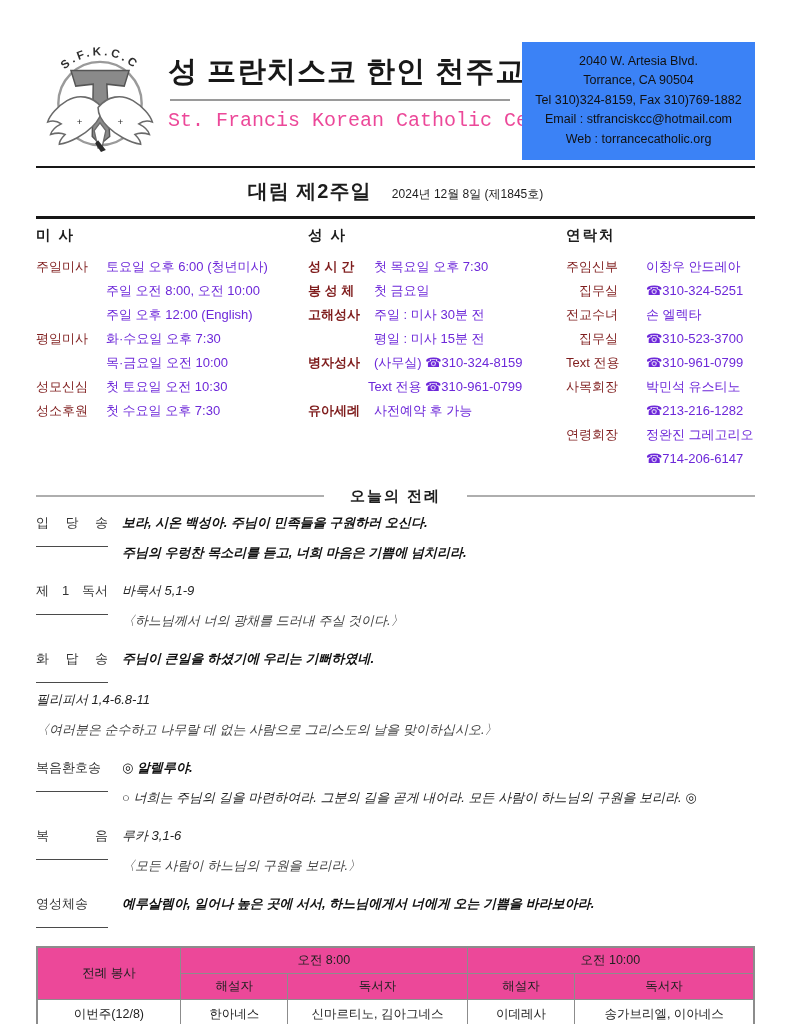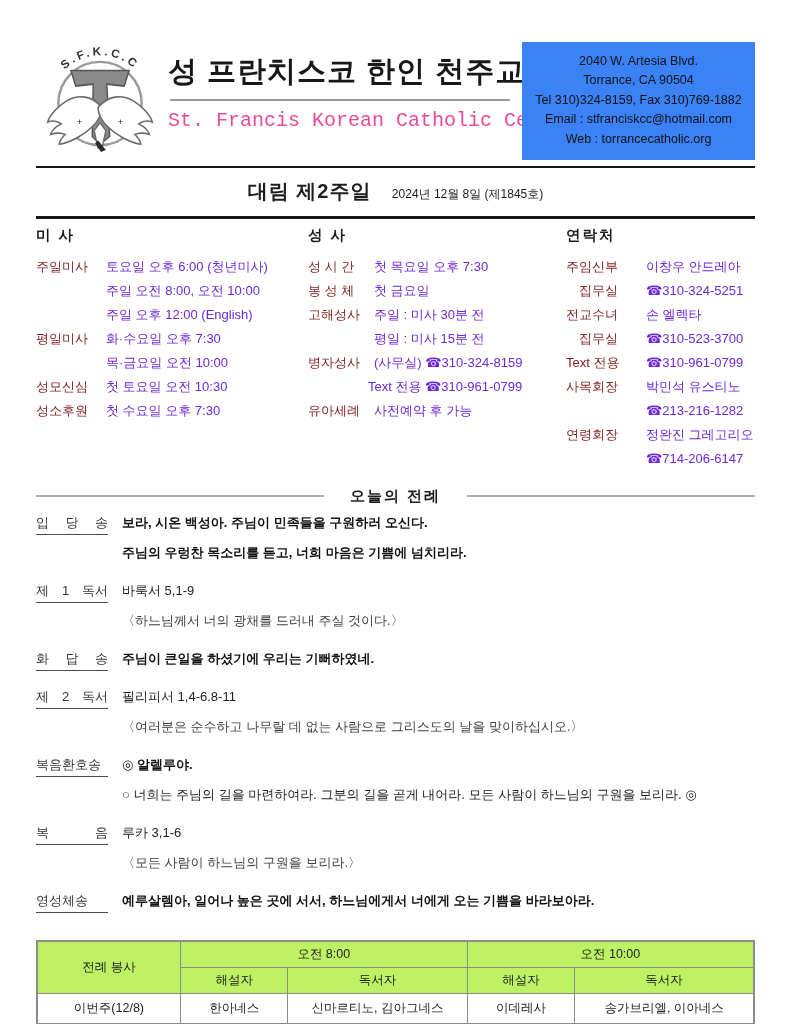--- a/index.html
+++ b/index.html
@@ -33,50 +33,50 @@
   
   .info { display:flex; padding-top:7px; }
   .col { font-size:13px; }
   .col h3 { font-size:14.5px; font-weight:bold; letter-spacing:2px; margin-bottom:14px; }
   .col-mass { width:272px; }
   .col-sacr { width:258px; }
   .col-cont { flex:1; }
   .irow { display:flex; margin-bottom:9px; line-height:15px; }
   .irow .lbl { flex:0 0 auto; color:#7f1d1d; }
   .col-mass .lbl { width:70px; }
-  .col-sacr .lbl { width:66px; white-space:pre; }
+  .col-sacr .lbl { width:66px; white-space:pre;font-weight:bold; }
   .col-cont .lbl { width:80px; }
   .irow .val { color:#6d28d9; white-space:nowrap; }
   .lbl-indent { padding-left:13px; }
   .gap { margin-top:5px; }
 
   
   .lit-divider { display:flex; align-items:center; margin-top:12px; margin-bottom:8px; }
   .lit-divider .line { flex:1; border-top:2px solid #aeaeae; }
   .lit-divider .cap { flex:0 0 auto; padding:0 26px; font-size:15px; font-weight:bold; letter-spacing:2px; }
   .lit-item { display:flex; margin-bottom:8px; font-size:13px; }
   .lit-label-cell { flex:0 0 86px; }
   .lit-label {
     display:inline-block; min-width:72px; border-bottom:1px solid #4a4a4a;
-    padding-bottom:2px; color:#333;
+    padding-bottom:14px; color:#333;
     text-align:justify; text-align-last:justify; white-space:pre-wrap;
   }
   .lit-lines { flex:1; }
-  .lit-line { line-height:18px; margin-bottom:12px; color:#222; }
+  .lit-line { line-height:18px; margin-bottom:12px; color:#222;font-style:italic; }
   .b { font-weight:bold; color:#111; }
   .dim { color:#3f3f3f; }
 
   
   .schedule { width:100%; border-collapse:collapse; margin-top:18px; font-size:12.5px; }
   .schedule th, .schedule td {
     border:1px solid #8c8c8c; text-align:center; vertical-align:middle;
     font-weight:normal; color:#222;
   }
   .schedule { border:2px solid #8c8c8c; }
-  .schedule thead th { background:#bef264; padding:4px 2px; }
+  .schedule thead th { background:#ec4899; padding:4px 2px; }
   .schedule tbody td { background:#fff; padding:6px 2px; }
 
   
   .logo text { fill:#2f2f2f; }
 </style>
 </head>
 <body>
 
 <div class="header">
   <svg class="logo" viewBox="0 0 128 130" aria-hidden="true">
@@ -253,21 +253,20 @@
       <div class="lit-line dim">〈하느님께서 너의 광채를 드러내 주실 것이다.〉</div>
     </div>
   </div>
   <div class="lit-item">
     <div class="lit-label-cell"><span class="lit-label">화 답 송</span></div>
     <div class="lit-lines">
       <div class="lit-line b">주님이 큰일을 하셨기에 우리는 기뻐하였네.</div>
     </div>
   </div>
   <div class="lit-item">
-    <div class="lit-label-cell"><span class="lit-label">제 2 독서</span></div>
     <div class="lit-lines">
       <div class="lit-line">필리피서 1,4-6.8-11</div>
       <div class="lit-line dim">〈여러분은 순수하고 나무랄 데 없는 사람으로 그리스도의 날을 맞이하십시오.〉</div>
     </div>
   </div>
   <div class="lit-item">
     <div class="lit-label-cell"><span class="lit-label">복음환호송</span></div>
     <div class="lit-lines">
       <div class="lit-line b">◎ 알렐루야.</div>
       <div class="lit-line">○ 너희는 주님의 길을 마련하여라. 그분의 길을 곧게 내어라. 모든 사람이 하느님의 구원을 보리라. ◎</div>

